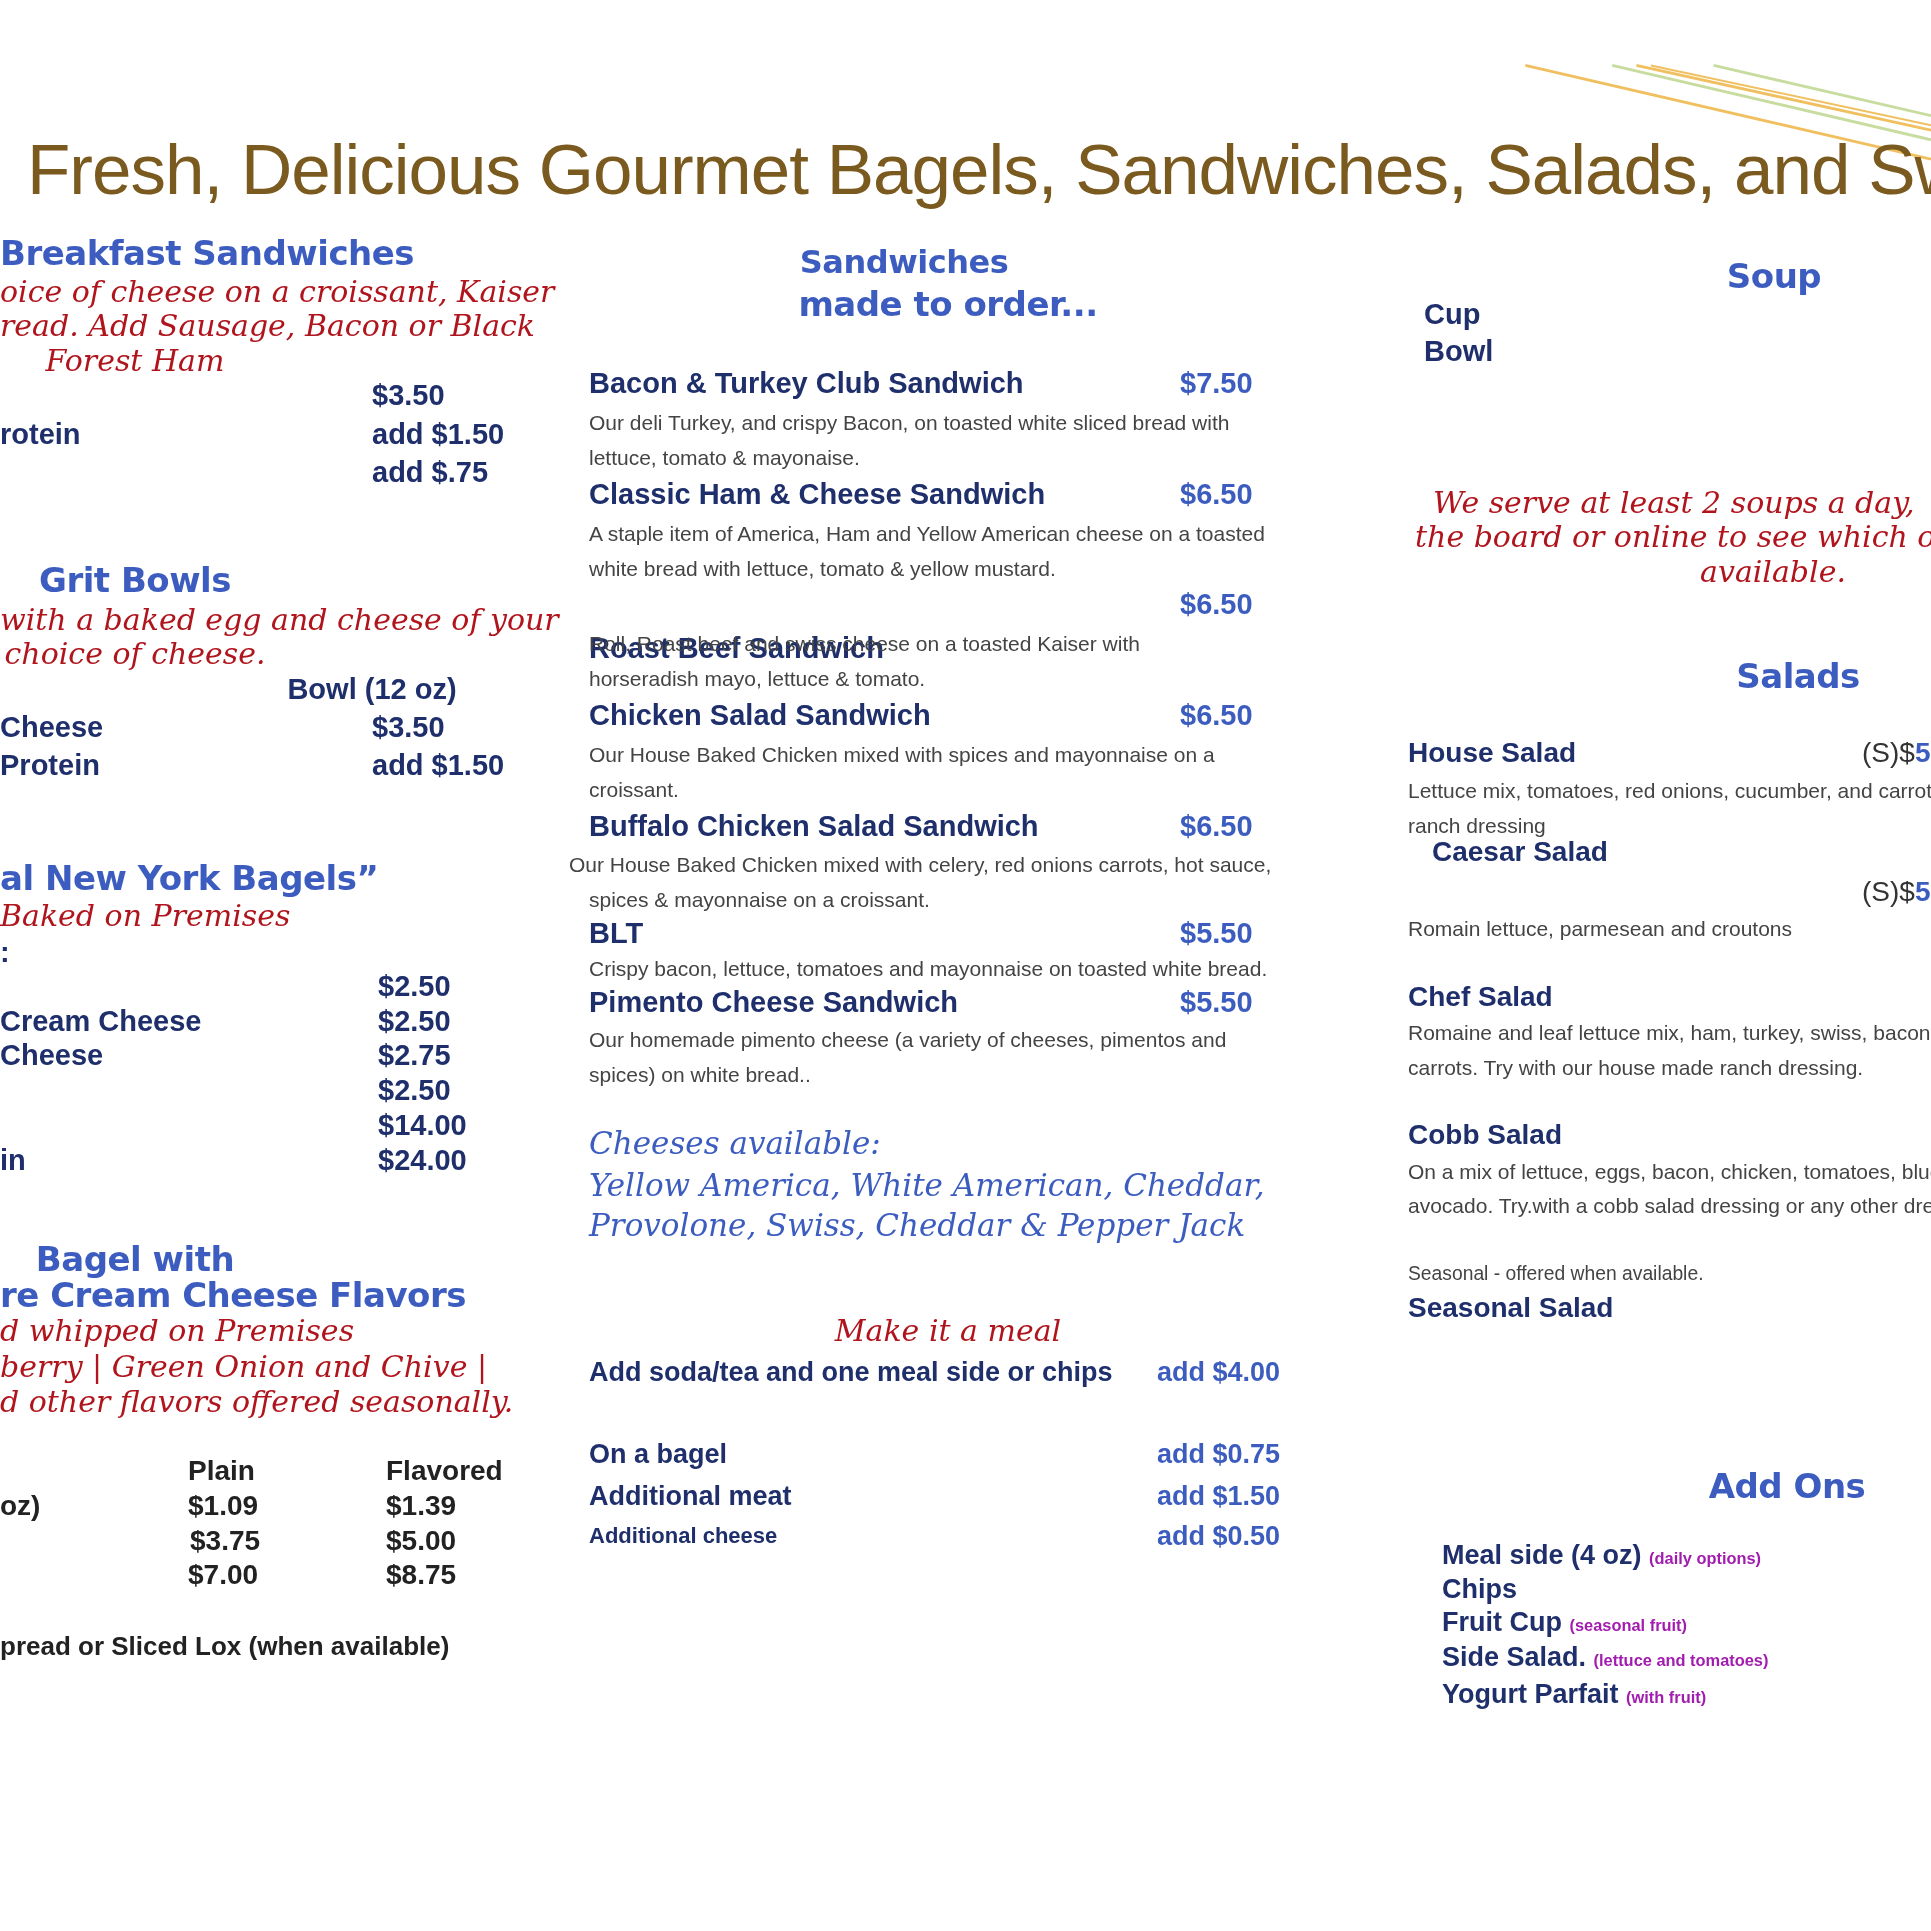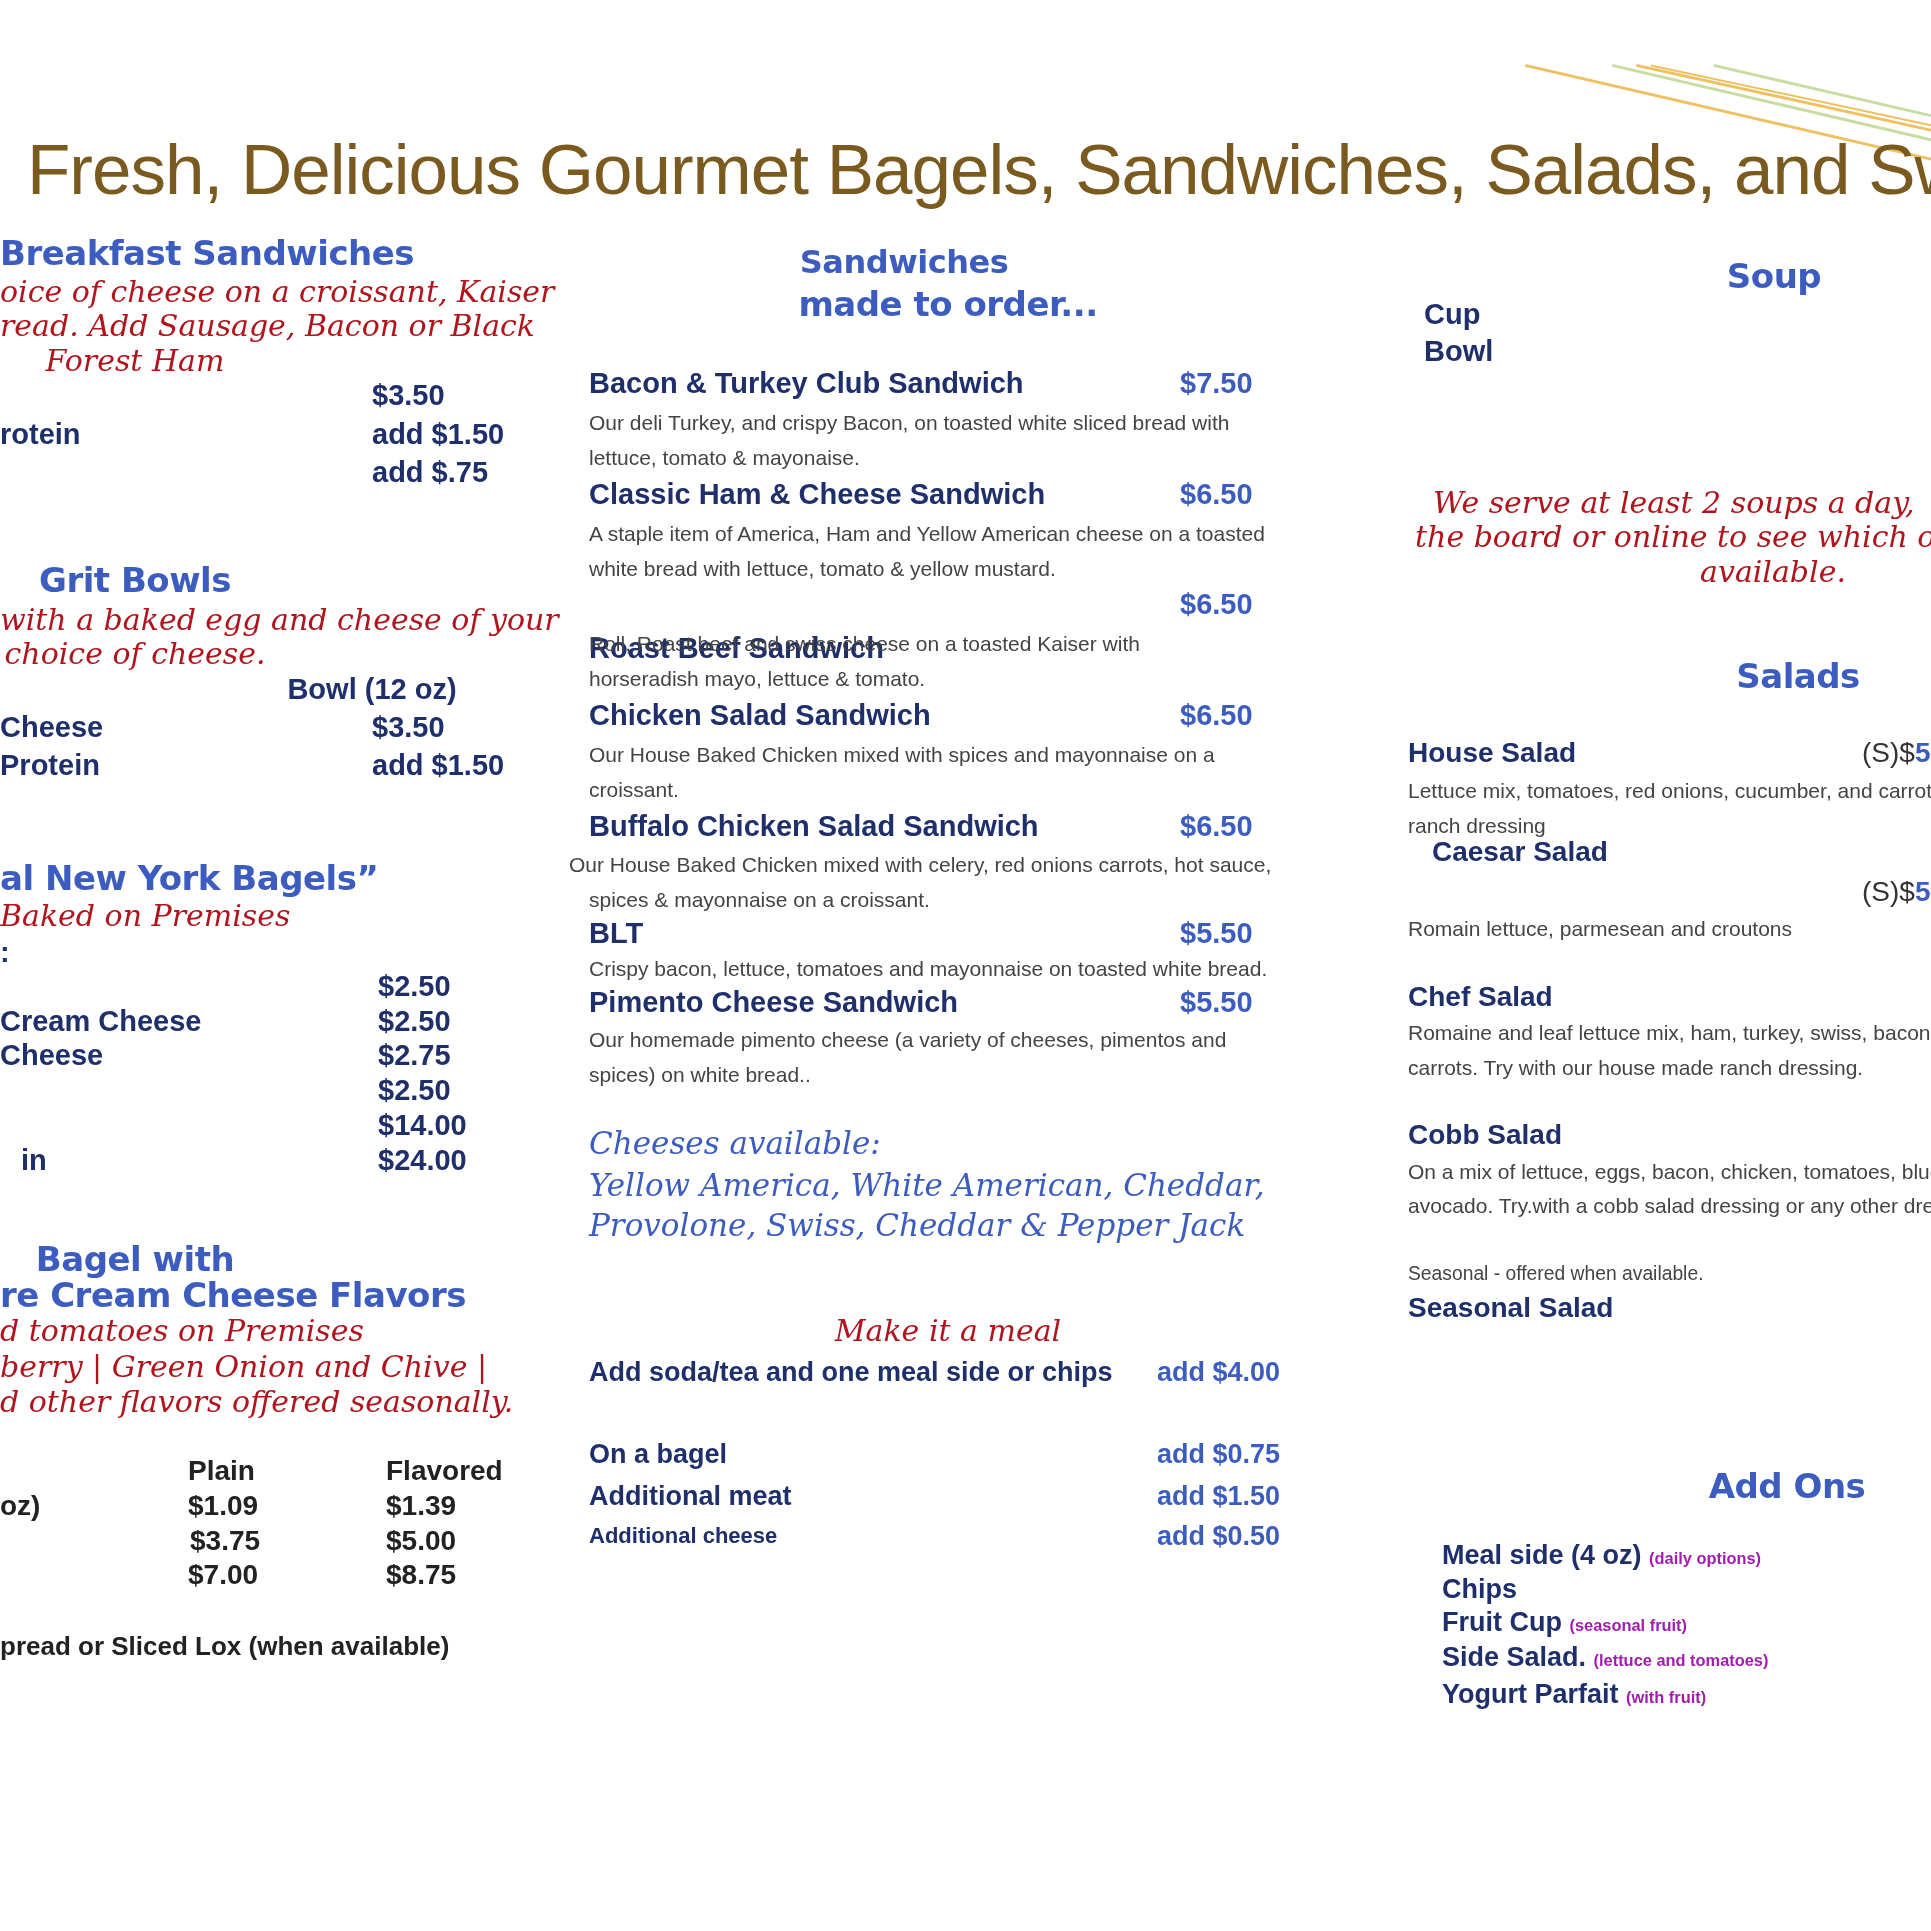--- a/index.html
+++ b/index.html
@@ -60,28 +60,28 @@
   <div class="abs head" style="left:0; top:878px;">al New York Bagels”</div>
   <div class="abs script" style="left:0; top:916px;">Baked on Premises</div>
   <div class="abs item" style="left:0; top:952px;">:</div>
   <div class="abs price price-dark item-c" style="left:378px; top:986px;">$2.50</div>
   <div class="abs item" style="left:0; top:1021px;">Cream Cheese</div>
   <div class="abs price price-dark item-c" style="left:378px; top:1021px;">$2.50</div>
   <div class="abs item" style="left:0; top:1055px;">Cheese</div>
   <div class="abs price price-dark item-c" style="left:378px; top:1055px;">$2.75</div>
   <div class="abs price price-dark item-c" style="left:378px; top:1090px;">$2.50</div>
   <div class="abs price price-dark item-c" style="left:378px; top:1125px;">$14.00</div>
-  <div class="abs item" style="left:0; top:1160px;padding-left:21px;">in</div>
+  <div class="abs item" style="left:0; top:1160px;">in</div>
   <div class="abs price price-dark item-c" style="left:378px; top:1160px;">$24.00</div>
 </section>
 
 <section>
   <div class="abs head head-c" style="left:135px; top:1259px;">Bagel with</div>
   <div class="abs head" style="left:0; top:1295px;">re Cream Cheese Flavors</div>
-  <div class="abs script" style="left:0; top:1331px;">d tomatoes on Premises</div>
+  <div class="abs script" style="left:0; top:1331px;">d whipped on Premises</div>
   <div class="abs script" style="left:0; top:1367px;">berry | Green Onion and Chive |</div>
   <div class="abs script" style="left:0; top:1402px;">d other flavors offered seasonally.</div>
   <div class="abs plain item-c" style="left:188px; top:1471px;">Plain</div>
   <div class="abs plain item-c" style="left:386px; top:1471px;">Flavored</div>
   <div class="abs plain" style="left:0; top:1506px;">oz)</div>
   <div class="abs plain item-c" style="left:188px; top:1506px;">$1.09</div>
   <div class="abs plain item-c" style="left:386px; top:1506px;">$1.39</div>
   <div class="abs plain item-c" style="left:190px; top:1541px;">$3.75</div>
   <div class="abs plain item-c" style="left:386px; top:1541px;">$5.00</div>
   <div class="abs plain item-c" style="left:188px; top:1575px;">$7.00</div>

